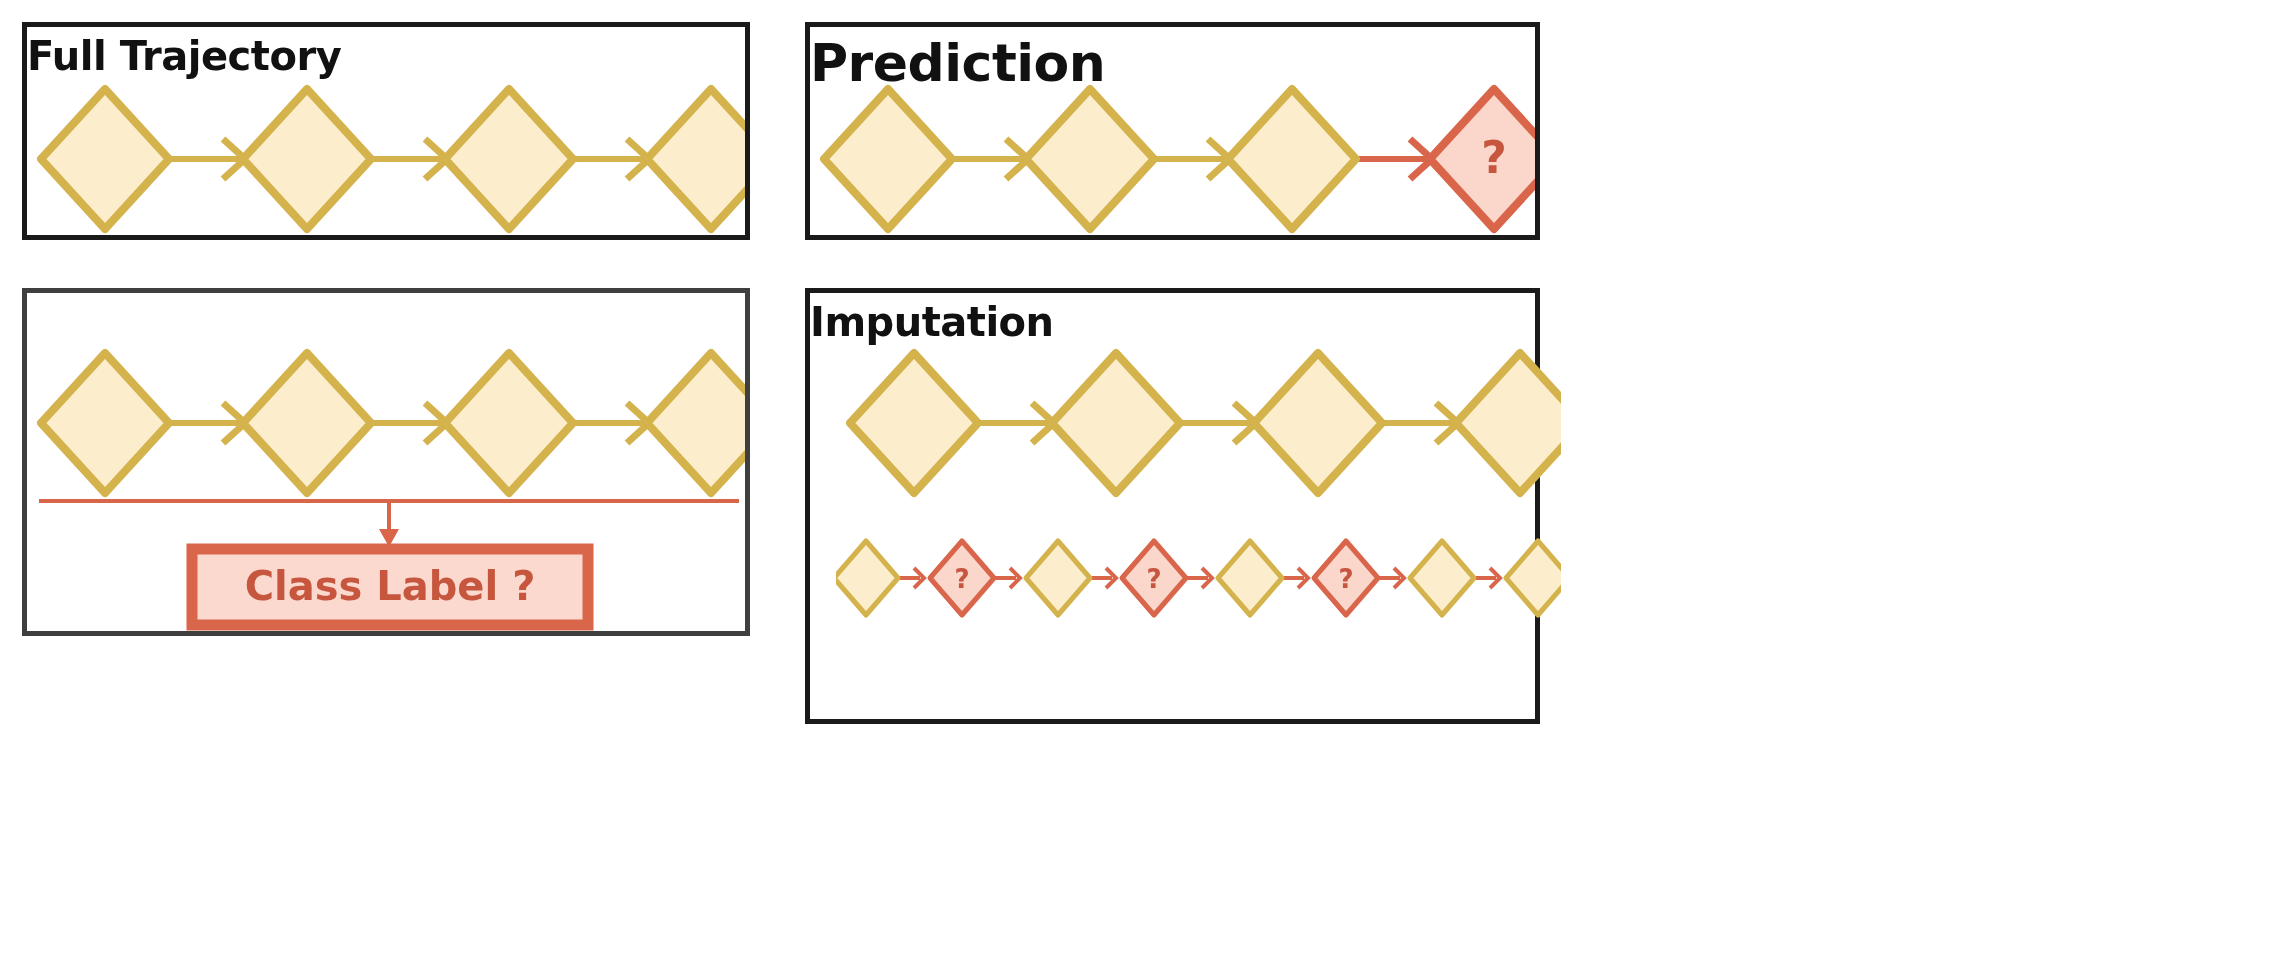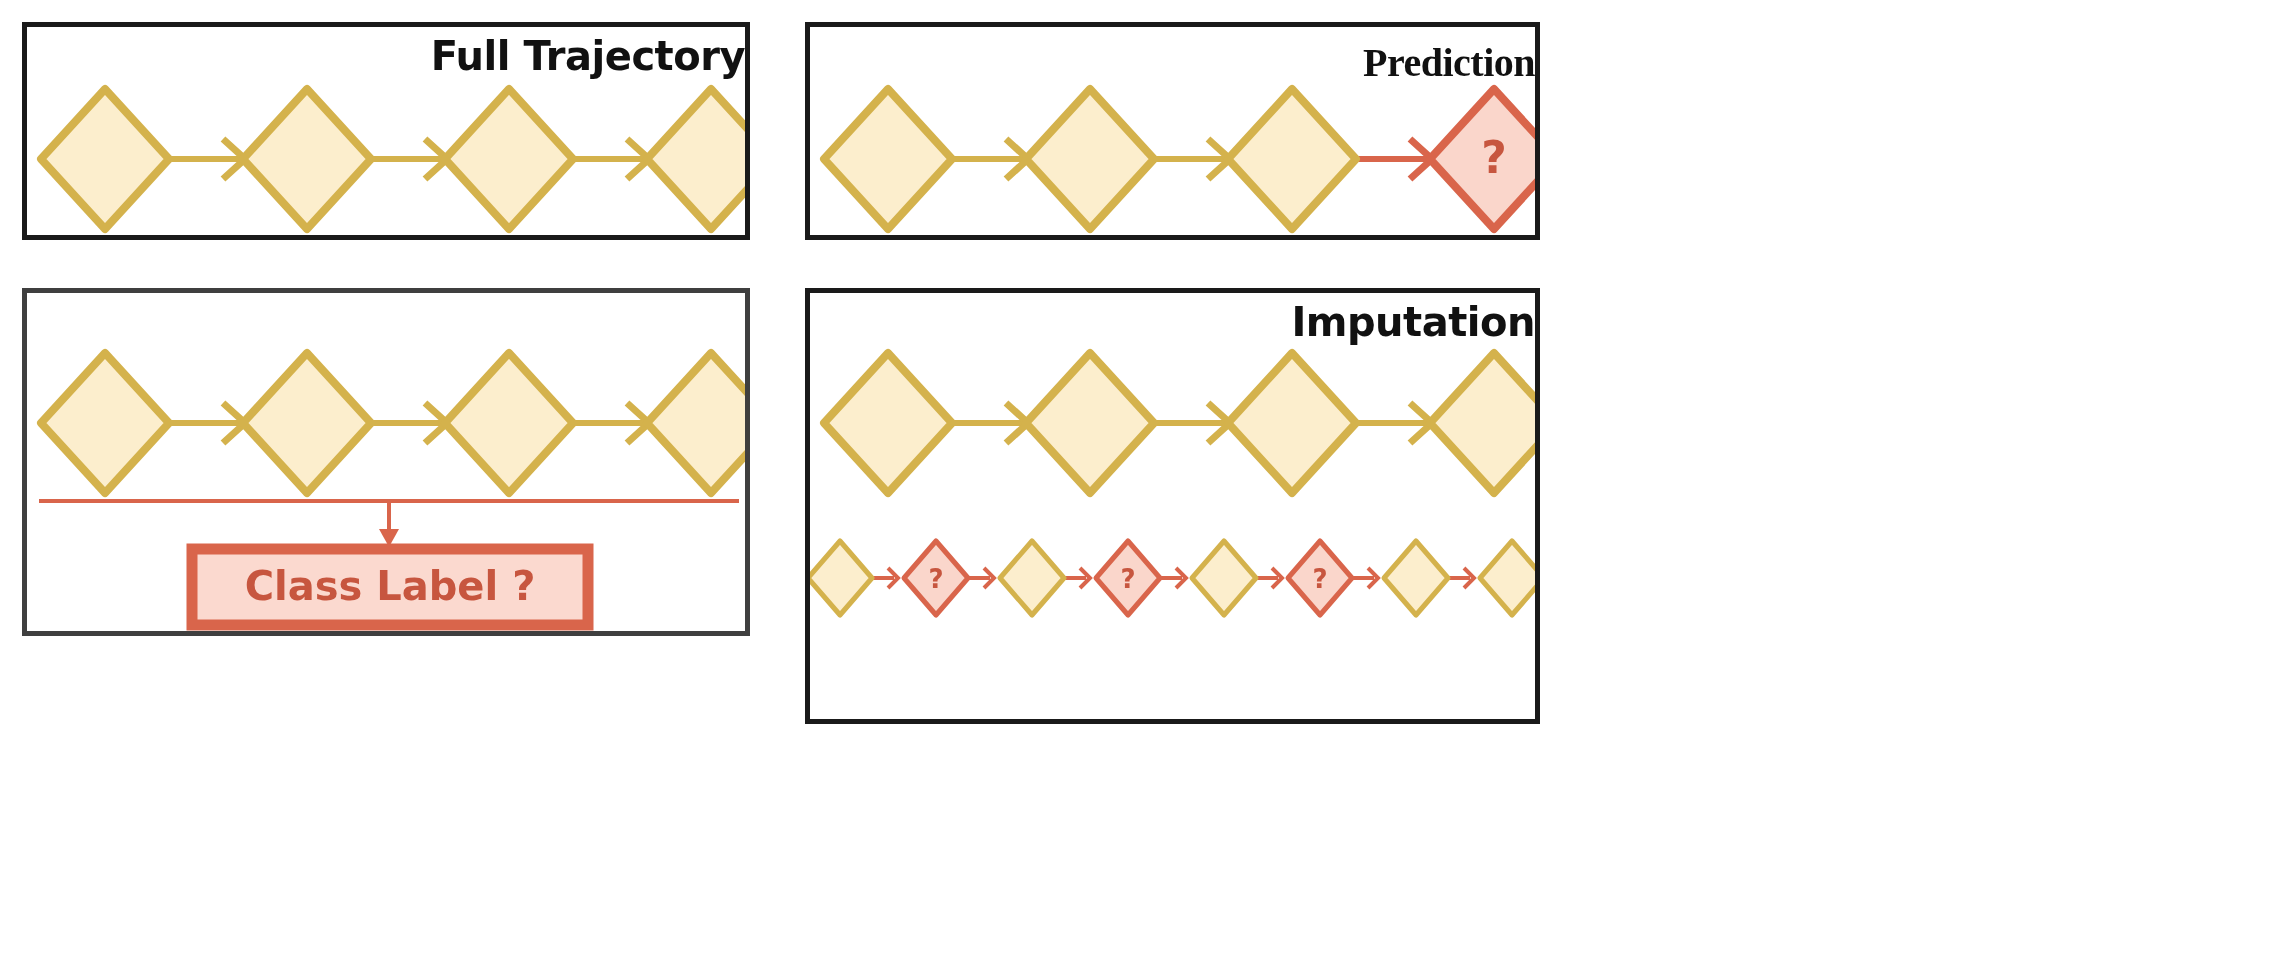--- a/index.html
+++ b/index.html
@@ -20,21 +20,21 @@
   }
   .panel {
     position: absolute;
     background: #ffffff;
     box-sizing: border-box;
   }
   .panel-title {
     position: absolute;
     left: 0;
     right: 0;
-    text-align: right;
+    text-align: left;
     font-weight: bold;
     color: #111111;
     font-family: "DejaVu Sans", sans-serif;
     letter-spacing: -0.5px;
     white-space: nowrap;
   }
   svg { display: block; }
   .qmark {
     font-family: "DejaVu Sans", sans-serif;
     font-weight: bold;
@@ -68,21 +68,21 @@
       <g>
         <polygon points="78,62 142,132 78,202 14,132" fill="#FCEECD" stroke="#D4B24C" stroke-width="8" stroke-linejoin="round"></polygon>
         <polygon points="280,62 344,132 280,202 216,132" fill="#FCEECD" stroke="#D4B24C" stroke-width="8" stroke-linejoin="round"></polygon>
         <polygon points="482,62 546,132 482,202 418,132" fill="#FCEECD" stroke="#D4B24C" stroke-width="8" stroke-linejoin="round"></polygon>
         <polygon points="684,62 748,132 684,202 620,132" fill="#FCEECD" stroke="#D4B24C" stroke-width="8" stroke-linejoin="round"></polygon>
       </g>
     </svg>
   </div>
 
   <div class="panel" style="left:805px; top:22px; width:735px; height:218px; border:5px solid #1A1A1A;">
-    <div class="panel-title" style="top:12px; font-size:40px;font-family:Liberation Serif, serif;">Prediction</div>
+    <div class="panel-title" style="top:6px; font-size:52px;">Prediction</div>
     <svg width="725" height="208" viewBox="0 0 725 208">
       <g>
         <line x1="120" y1="132" x2="216" y2="132" stroke="#D4B24C" stroke-width="6"></line>
         <polyline points="196,112 218,132 196,152" fill="none" stroke="#D4B24C" stroke-width="7"></polyline>
         <line x1="322" y1="132" x2="418" y2="132" stroke="#D4B24C" stroke-width="6"></line>
         <polyline points="398,112 420,132 398,152" fill="none" stroke="#D4B24C" stroke-width="7"></polyline>
         <line x1="524" y1="132" x2="620" y2="132" stroke="#D9654B" stroke-width="6"></line>
         <polyline points="600,112 622,132 600,152" fill="none" stroke="#D9654B" stroke-width="7"></polyline>
       </g>
       <g>
@@ -117,21 +117,21 @@
       <g>
         <line x1="362" y1="208" x2="362" y2="243" stroke="#D9654B" stroke-width="4"></line>
         <polygon points="352,236 372,236 362,254" fill="#D9654B"></polygon>
       </g>
 
       <rect x="165" y="256" width="396" height="76" fill="#FBD9CF" stroke="#D9654B" stroke-width="11"></rect>
       <text class="classlabel-text" x="363" y="296" font-size="40" fill="#C7563F">Class Label ?</text>
     </svg>
   </div>
 
-  <div class="panel" style="left:805px; top:288px; width:735px; height:436px; border:5px solid #1A1A1A;">
+  <div class="panel" style="left:805px; top:288px; width:735px; height:436px; border:5px solid #1A1A1A;padding-left:26px;">
     <div class="panel-title" style="top:6px; font-size:40px;">Imputation</div>
     <svg width="725" height="338" viewBox="0 0 725 338">
 
       <g>
         <line x1="120" y1="130" x2="216" y2="130" stroke="#D4B24C" stroke-width="6"></line>
         <polyline points="196,110 218,130 196,150" fill="none" stroke="#D4B24C" stroke-width="7"></polyline>
         <line x1="322" y1="130" x2="418" y2="130" stroke="#D4B24C" stroke-width="6"></line>
         <polyline points="398,110 420,130 398,150" fill="none" stroke="#D4B24C" stroke-width="7"></polyline>
         <line x1="524" y1="130" x2="620" y2="130" stroke="#D4B24C" stroke-width="6"></line>
         <polyline points="600,110 622,130 600,150" fill="none" stroke="#D4B24C" stroke-width="7"></polyline>

